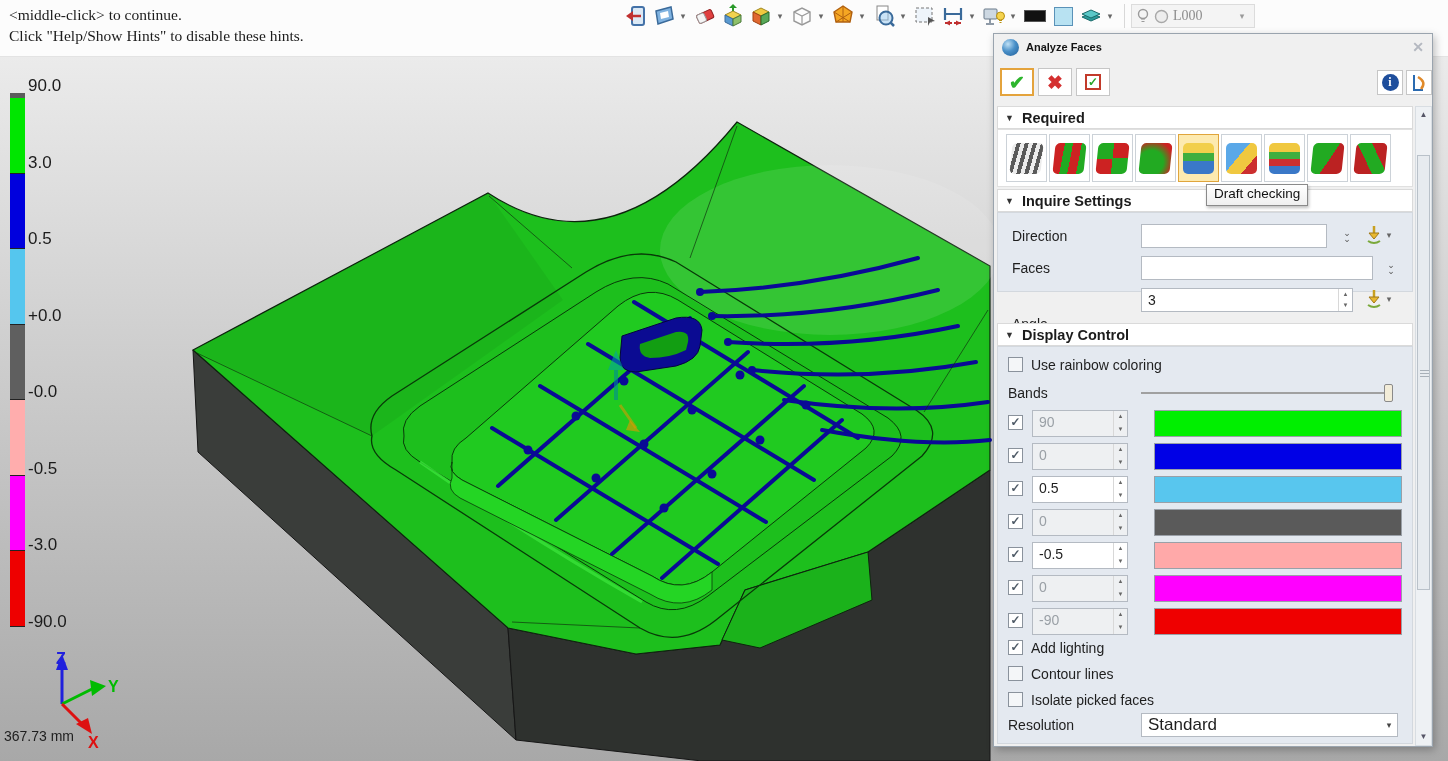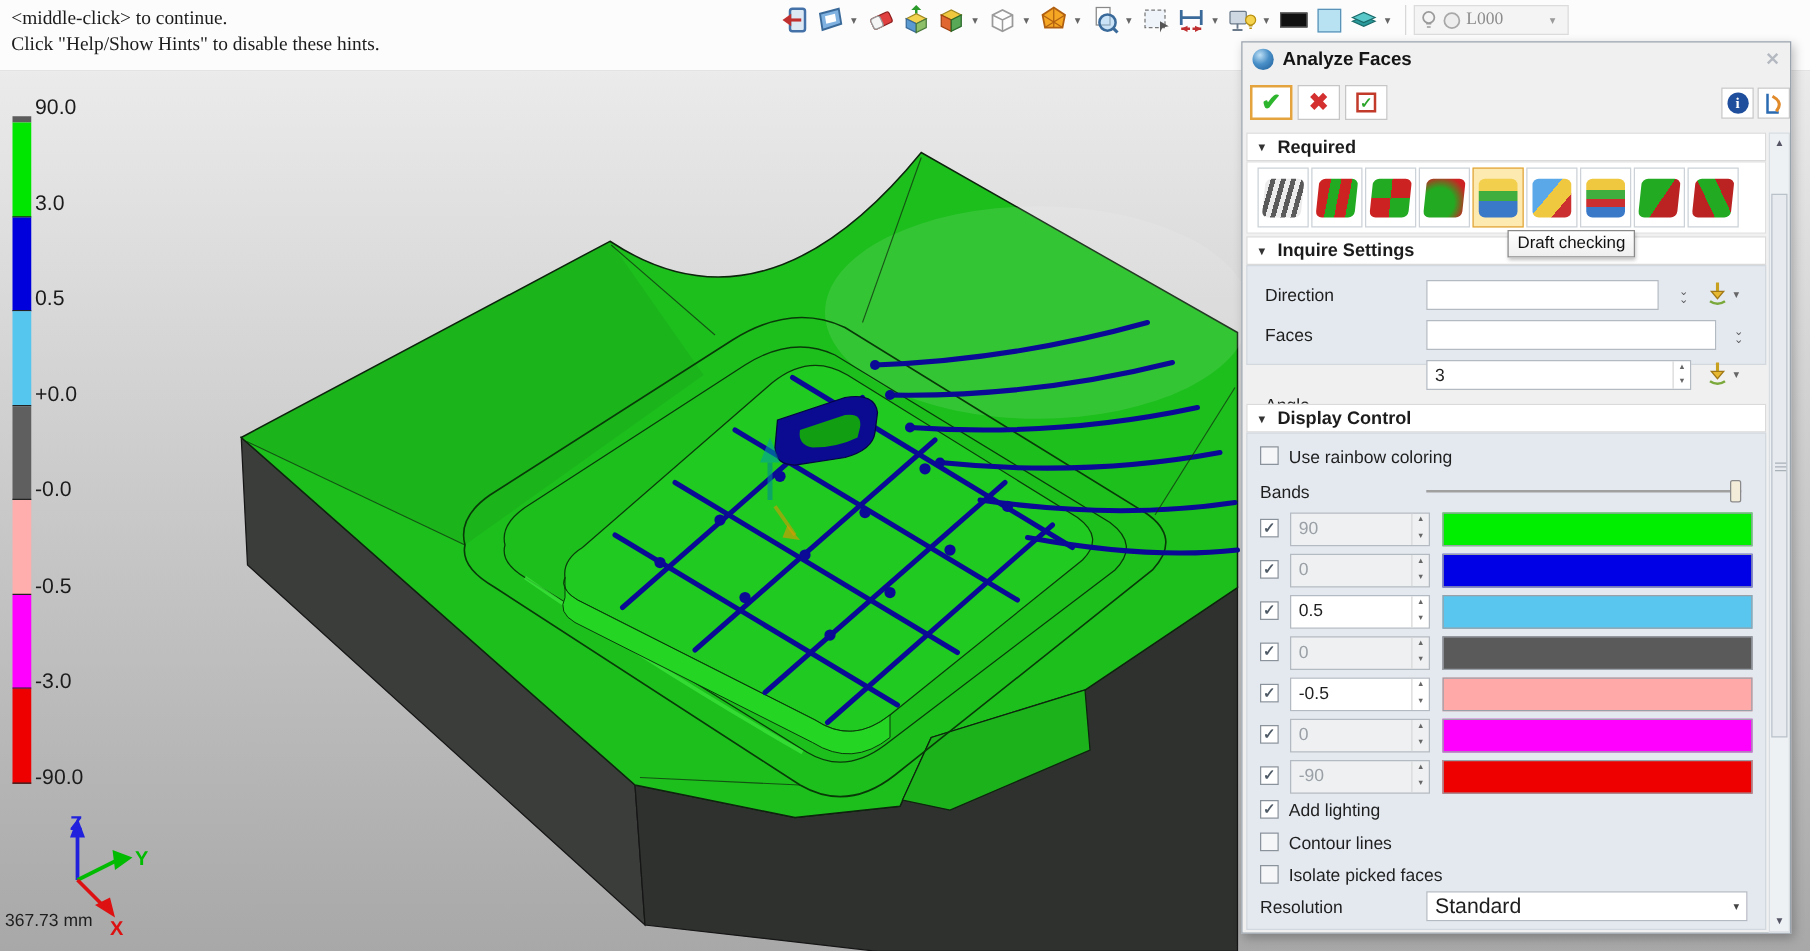--- a/index.html
+++ b/index.html
@@ -33,21 +33,21 @@
 
   
   #model { position:absolute; left:0; top:30px; width:1448px; height:731px; }
 
   
   #dlg { position:absolute; left:993px; top:33px; width:440px; height:714px;
     background:#f0f0f0; border:1px solid #9aa4ae; box-shadow:2px 3px 8px rgba(0,0,0,.25); font-size:14px; }
   #dlg-title { position:absolute; left:0; top:0; width:100%; height:26px; display:flex; align-items:center; padding:0 8px; }
   #dlg-title .globe { width:17px; height:17px; border-radius:50%;
     background:radial-gradient(circle at 35% 30%, #bfe0f5 0%, #4a90c8 45%, #1c5b96 100%); margin-right:7px; }
-  #dlg-title .t { font-weight:bold; font-size:15px; color:#141414; flex:1; }
+  #dlg-title .t { font-weight:bold; font-size:11px; color:#141414; flex:1; }
   #dlg-title .x { color:#b4b8c0; font-weight:bold; font-size:14px; }
 
   .toolbtn { position:absolute; top:34px; width:34px; height:28px; background:#fff;
     border:1px solid #c6c6c6; display:flex; align-items:center; justify-content:center; }
   .toolbtn.hl { border:2px solid #e4a33c; }
   .okg { color:#2db52d; font-size:19px; font-weight:bold; }
   .cxr { color:#d43030; font-size:19px; font-weight:bold; }
   .apl { width:16px; height:16px; border:2px solid #c23a2a; background:#fff; color:#2aa52a;
     font-size:12px; font-weight:bold; line-height:12px; text-align:center; }
   .rbtn { position:absolute; top:36px; width:26px; height:25px; background:#fff; border:1px solid #c6c6c6;
@@ -87,21 +87,21 @@
   .spincol { width:14px; display:flex; flex-direction:column; border-left:1px solid #d8d8d8; }
   .spincol div { flex:1; font-size:6px; color:#666; text-align:center; line-height:11px; }
 
   .cb { position:absolute; width:15px; height:15px; background:#fff; border:1px solid #8a929c;
     font-size:12px; line-height:13px; text-align:center; color:#4e5a66; font-weight:bold; }
   .cb:not(.checked) { background:#f4f6f8; color:transparent; }
   .cblbl { position:absolute; font-size:14px; color:#1e1e1e; }
 
   #band-rows .band-row { position:relative; height:33px; }
   .brow-cb { position:absolute; left:10px; top:8px; }
-  .brow-spin { position:absolute; left:34px; top:3px; width:112px; height:27px; }
+  .brow-spin { position:absolute; left:34px; top:3px; width:96px; height:27px; }
   .brow-spin.dis { background:#eef0f2; }
   .brow-spin.dis .v { color:#9aa0a6; }
   .brow-sw { position:absolute; left:156px; top:3px; width:248px; height:27px; border:1px solid #9aa0a8; }
 
   #slider-track { position:absolute; left:143px; top:45px; width:252px; height:2px; background:#a0a0a0; }
   #slider-handle { position:absolute; left:386px; top:37px; width:9px; height:18px;
     background:#f2ecd8; border:1px solid #8a8a8a; border-radius:2px; }
 
   #res-combo { position:absolute; left:143px; top:366px; width:257px; height:24px; background:#fff;
     border:1px solid #b4bac2; display:flex; align-items:center; }

